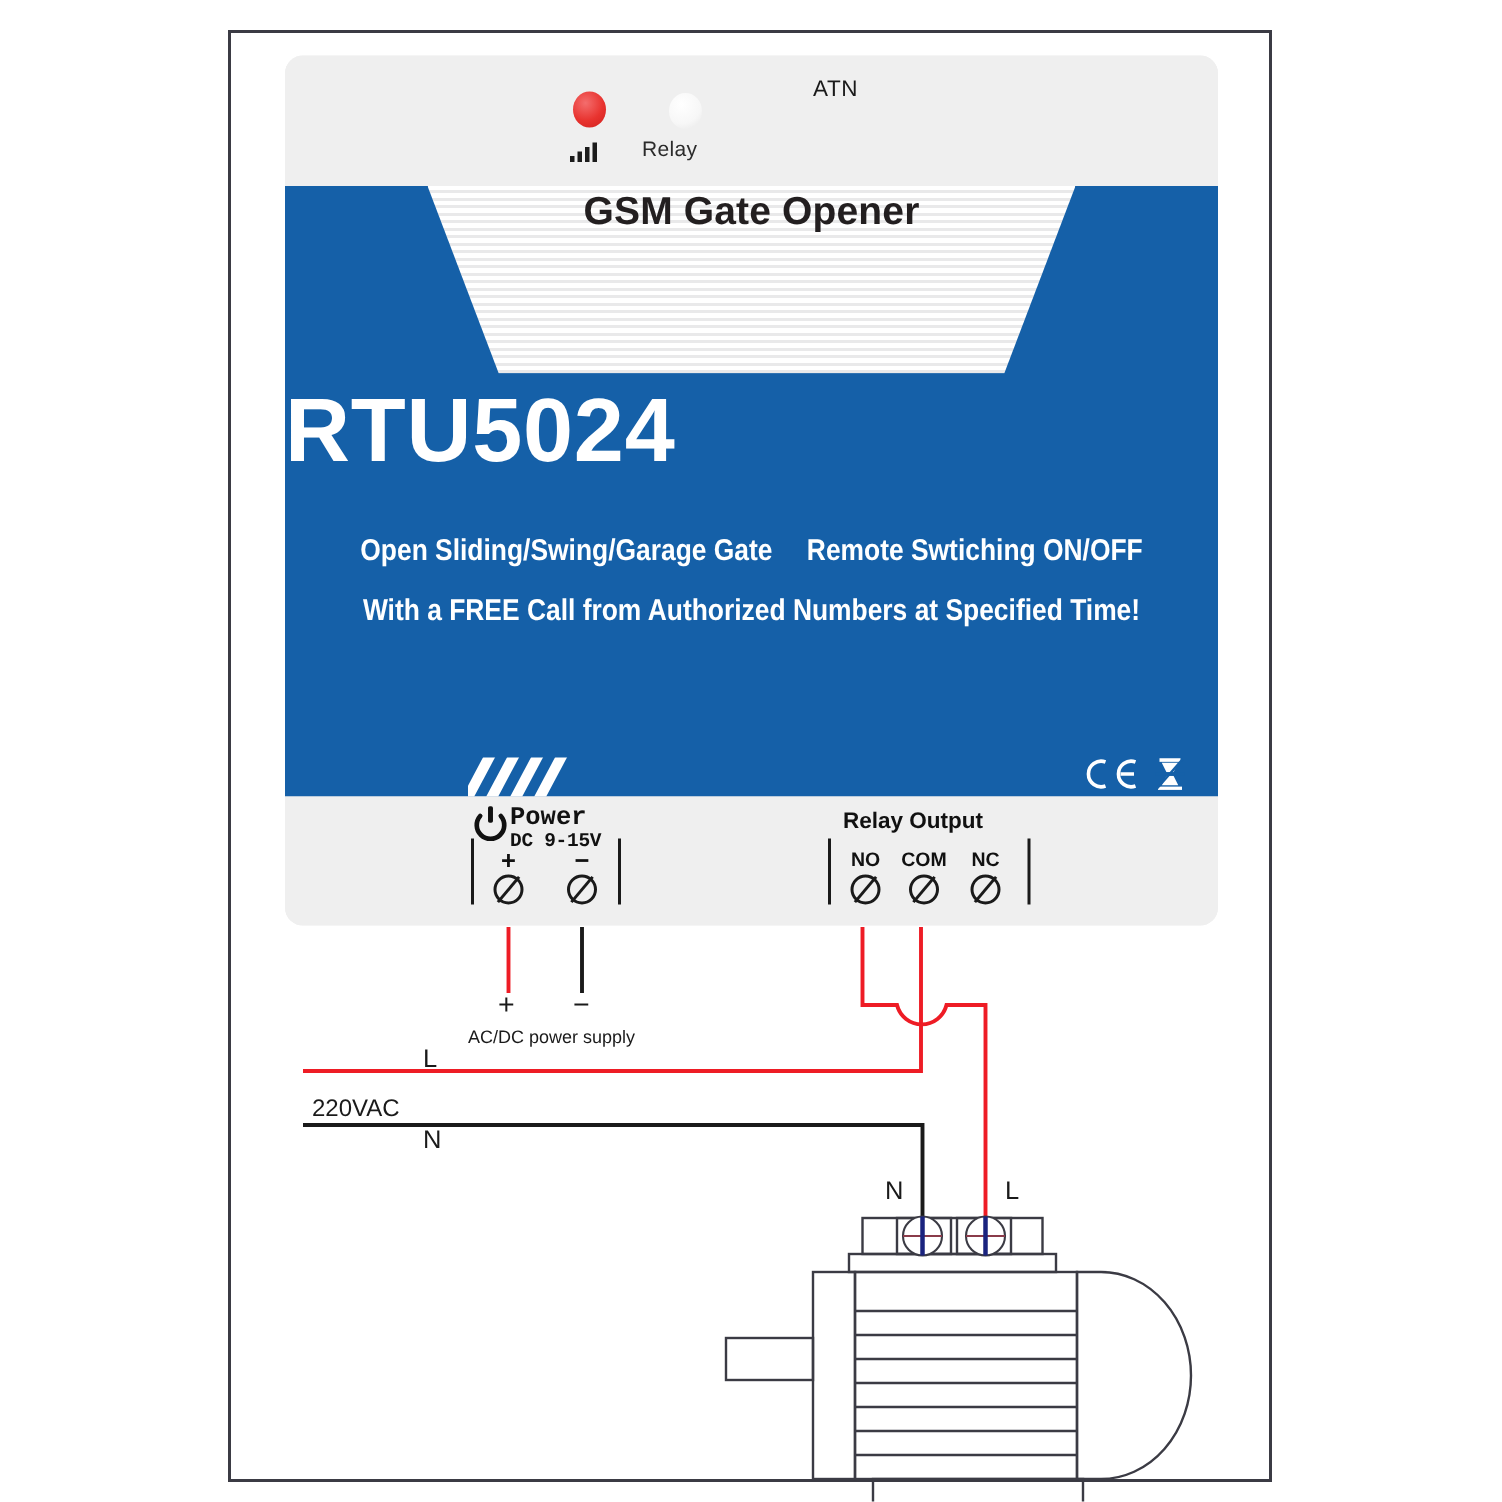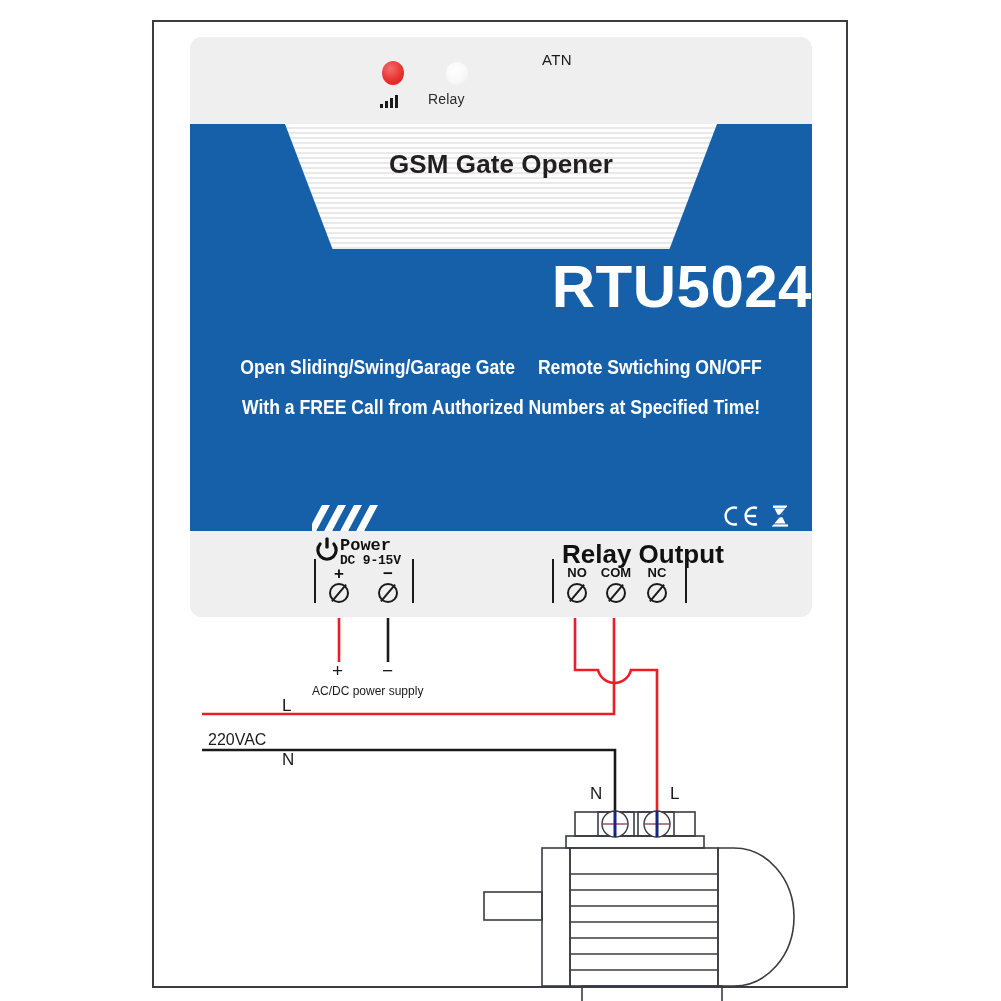--- a/index.html
+++ b/index.html
@@ -111,36 +111,36 @@
     background:
       repeating-linear-gradient(
         to bottom,
         #ffffff 0px, #ffffff 3px,
         #e9e9ea 3px, #e9e9ea 5px);
     clip-path: polygon(0% 0%, 100% 0%, 89% 100%, 11% 100%);
     display: flex;
     flex-direction: column;
     align-items: center;
     justify-content: flex-start;
-    padding-top: 24px;
+    padding-top: 0;
     box-sizing: border-box;
   }
   .banner-line {
     font-size: 26px;
     font-weight: bold;
     color: #231f20;
     line-height: 1.28;
     letter-spacing: .1px;
     white-space: nowrap;
   }
   .model {
     position: absolute;
     left: 0; right: 0;
     top: 128px;
-    text-align: right;
+    text-align: left;
     color: #ffffff;
     font-size: 60px;
     font-weight: bold;
     letter-spacing: .5px;
   }
   .tagline {
     position: absolute;
     left: 0; right: 0;
     color: #ffffff;
     text-align: center;
@@ -211,21 +211,21 @@
     font-size: 13px;
     letter-spacing: -.2px;
   }
   .power-icon {
     position: absolute;
     left: 126px; top: 6px;
     width: 22px; height: 24px;
   }
   .relay-title {
     left: 372px; top: 8px;
-    font-size: 26px;
+    font-size: 15px;
   }
   .term-label {
     position: absolute;
     font-size: 13px;
     font-weight: bold;
     color: #111111;
     text-align: center;
     width: 34px;
   }
   .term-label.sym { font-size: 17px; top: 33px; }

